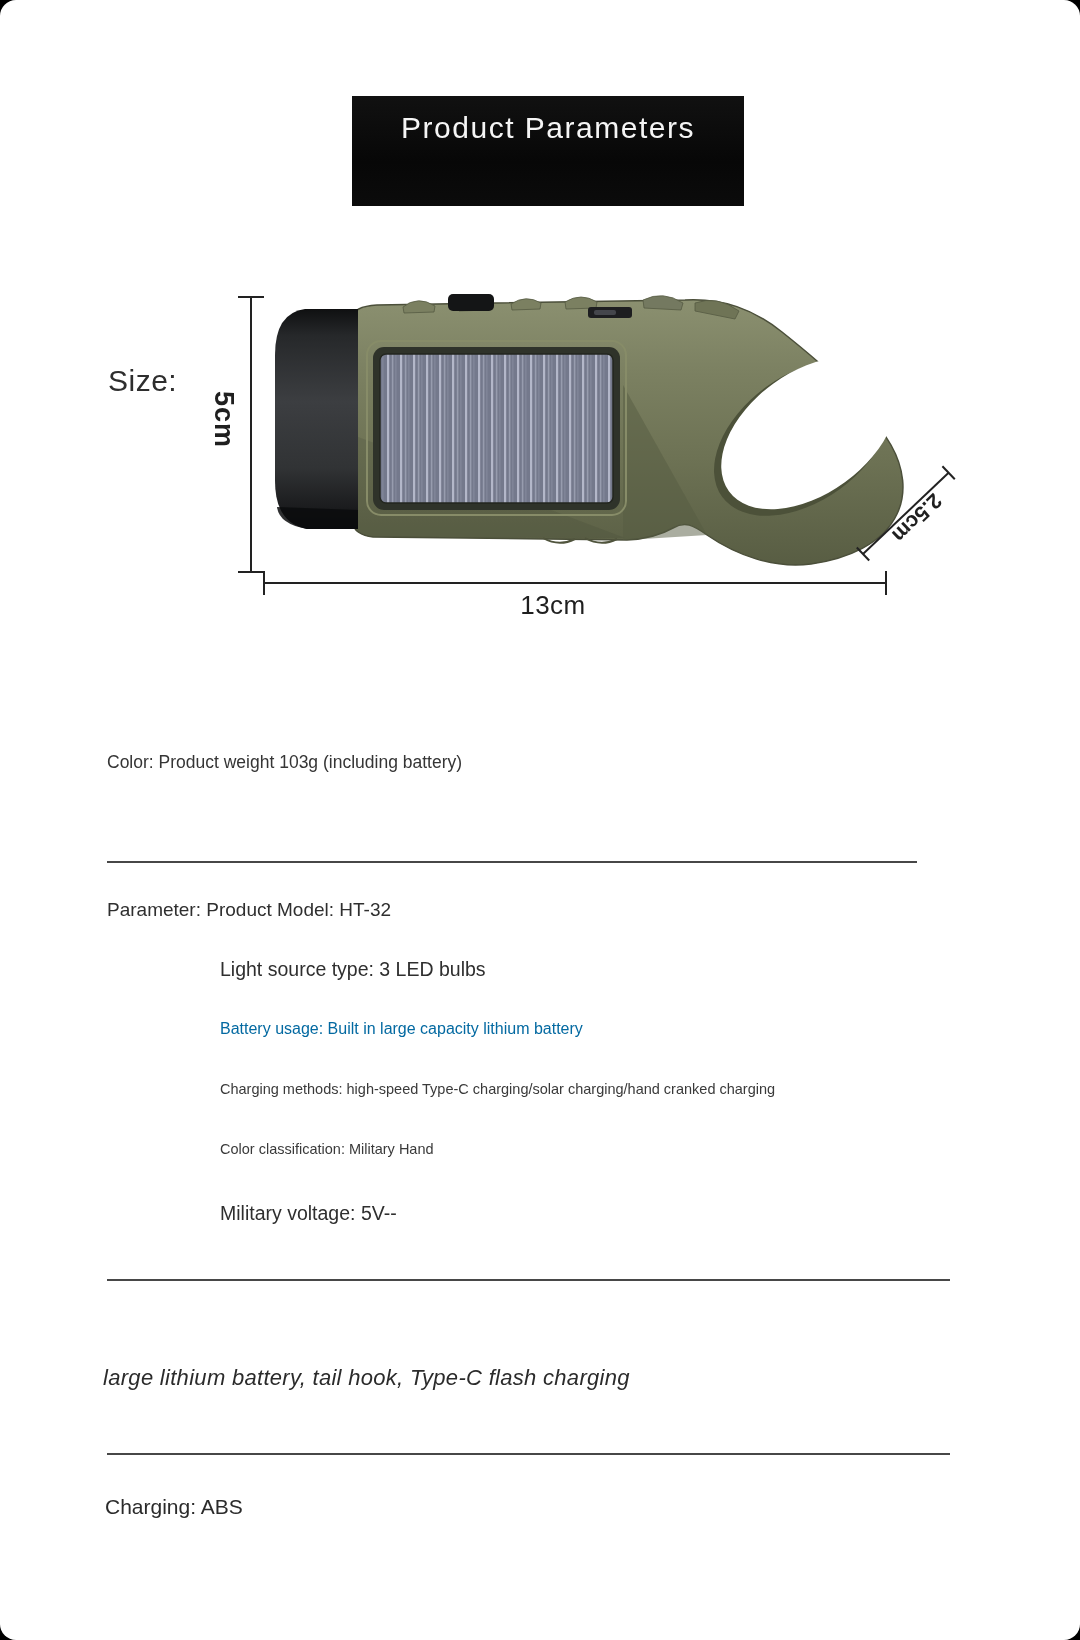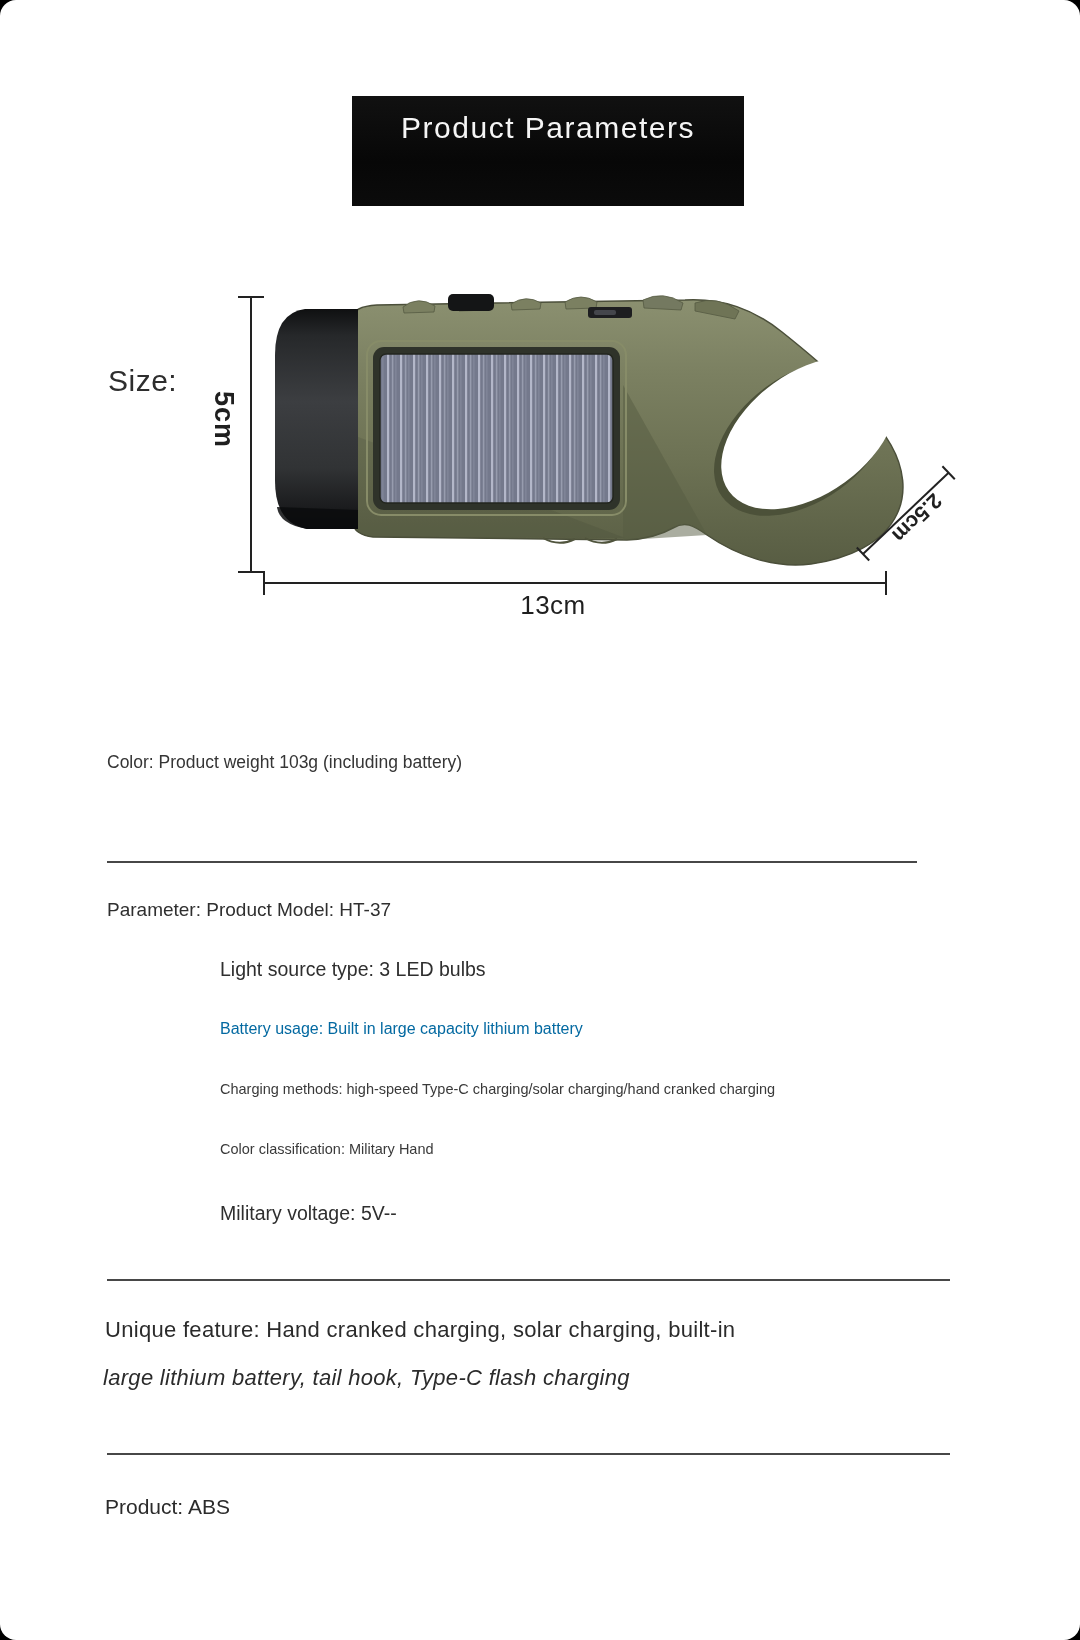--- a/index.html
+++ b/index.html
@@ -125,25 +125,24 @@
   <div class="hdim-cap r"></div>
   <div class="hdim-text">13cm</div>
   <div class="ddim-line">
     <div class="ddim-cap a"></div>
     <div class="ddim-cap b"></div>
   </div>
   <div class="ddim-text">2.5cm</div>
 
   <div class="spec spec-weight">Color: Product weight 103g (including battery)</div>
   <div class="divider div1"></div>
-  <div class="spec spec-parameter">Parameter: Product Model: HT-37</div>
+  <div class="spec spec-parameter">Parameter: Product Model: HT-32</div>
   <div class="spec spec-light">Light source type: 3 LED bulbs</div>
   <div class="spec spec-battery">Battery usage: Built in large capacity lithium battery</div>
   <div class="spec spec-charging">Charging methods: high-speed Type-C charging/solar charging/hand cranked charging</div>
   <div class="spec spec-color">Color classification: Military Hand</div>
   <div class="spec spec-voltage">Military voltage: 5V--</div>
   <div class="divider div2"></div>
-  <div class="spec spec-unique1">Unique feature: Hand cranked charging, solar charging, built-in</div>
   <div class="spec spec-unique2">large lithium battery, tail hook, Type-C flash charging</div>
   <div class="divider div3"></div>
-  <div class="spec spec-material">Product: ABS</div>
+  <div class="spec spec-material">Charging: ABS</div>
 
 </div>
 
 </body></html>

